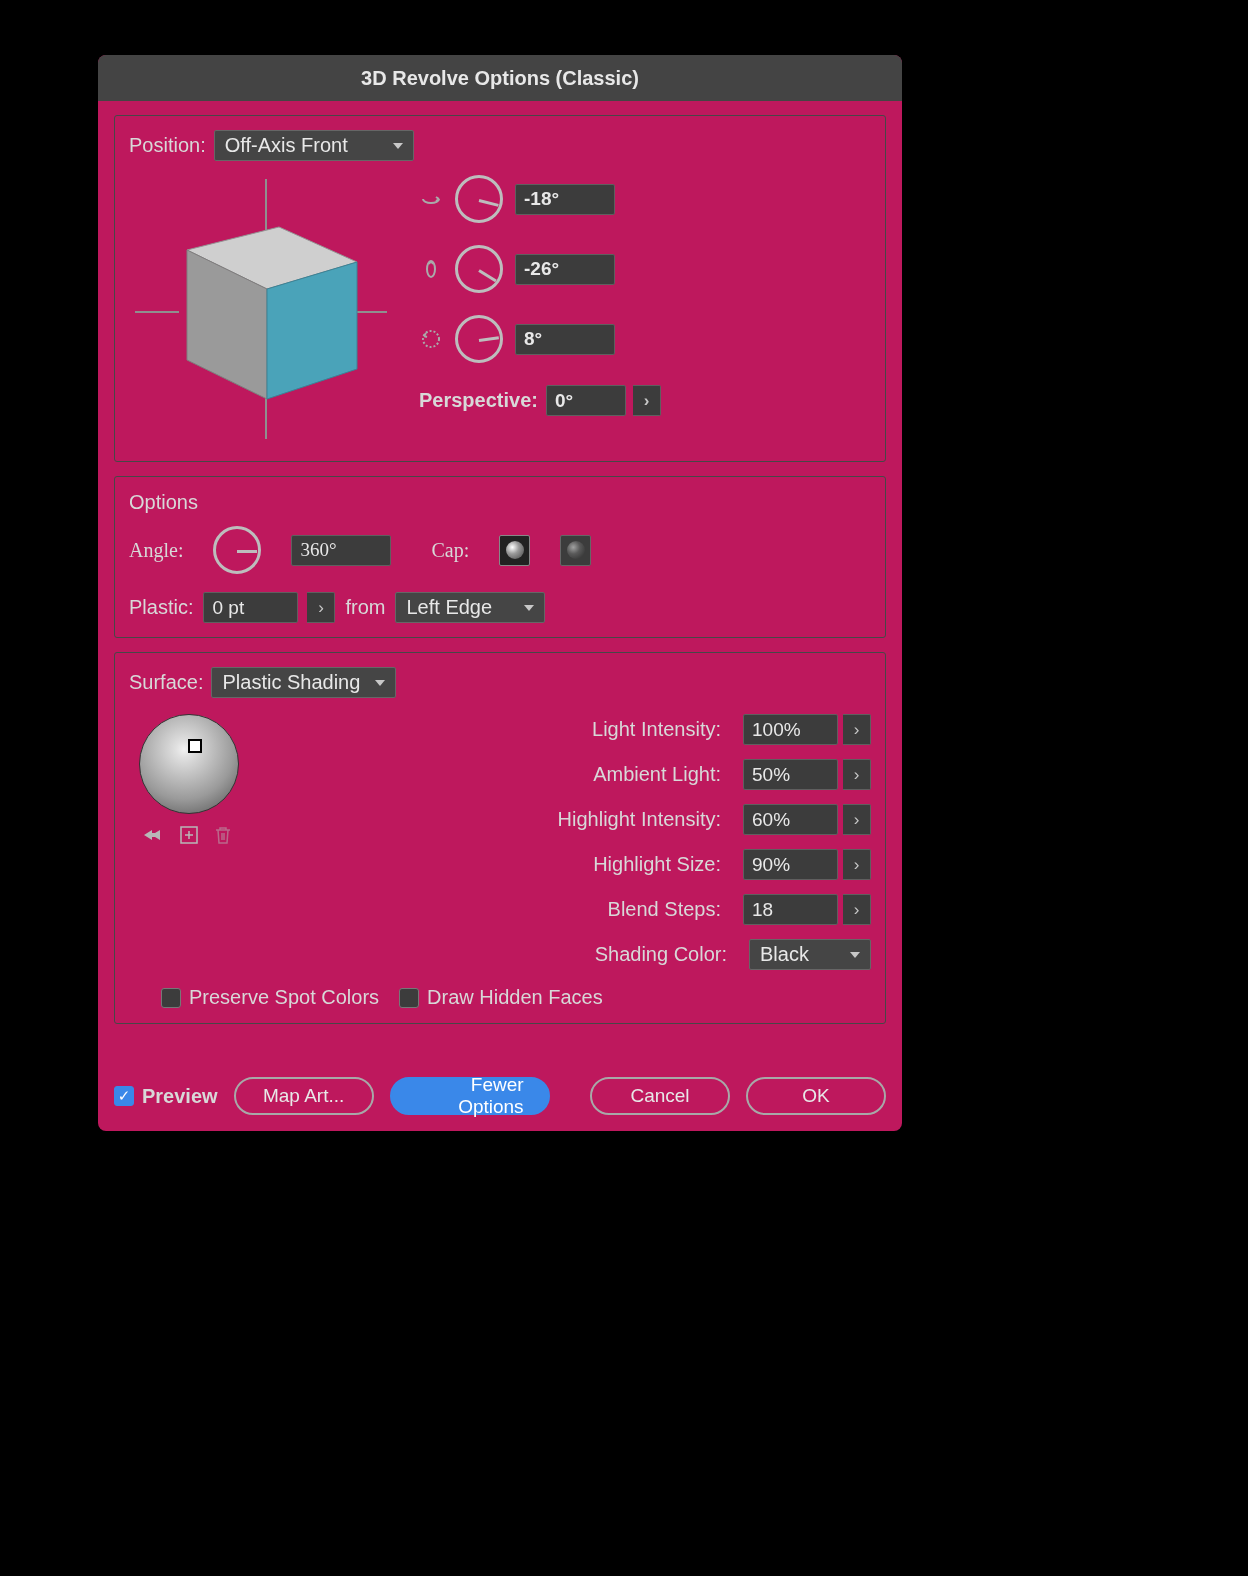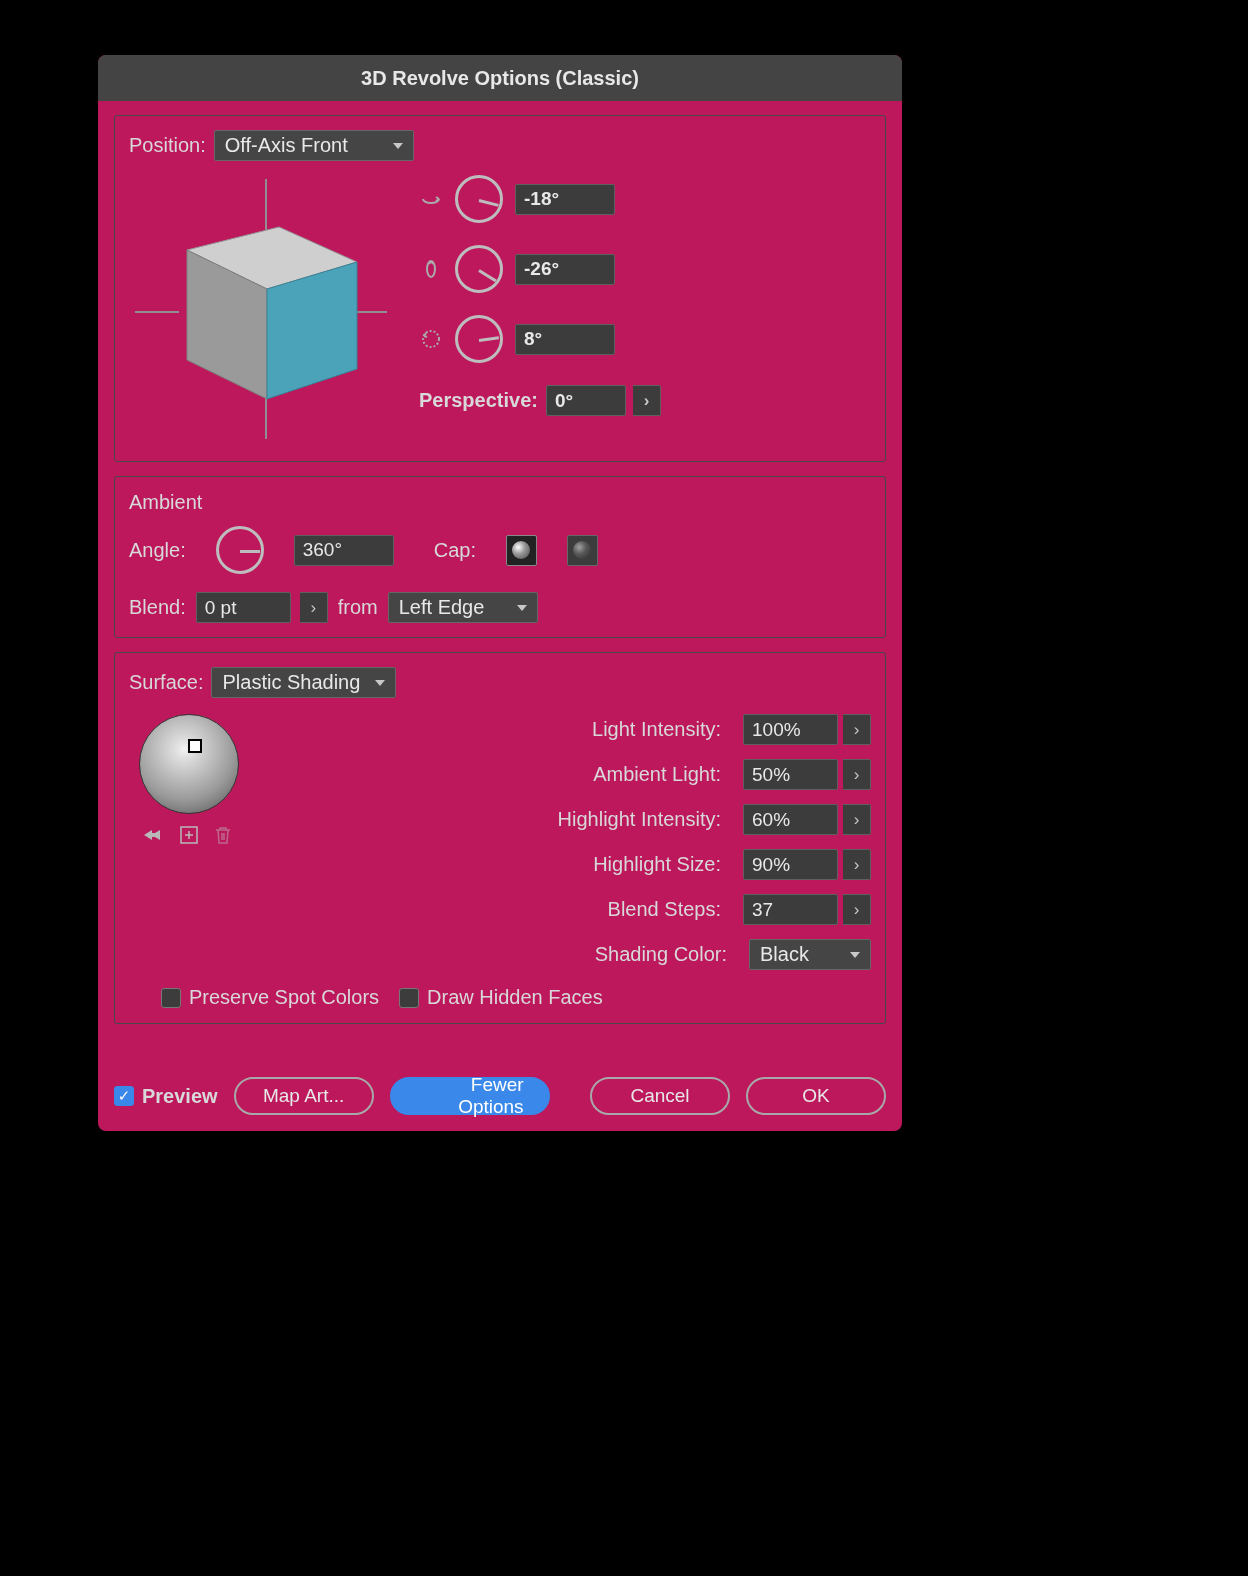--- a/index.html
+++ b/index.html
@@ -300,40 +300,40 @@
             <div class="num-input" style="width:80px">
                 <span>0°</span>
               </div>
             <div class="stepper">›</div>
           </div>
         </div>
       </div>
     </div>
 
     <div class="panel">
-      <div class="section-title">Ambient</div>
-
-      <div class="row" style="gap:30px; margin-bottom:18px;">
+      <div class="section-title">Options</div>
+
+      <div class="row" style="gap:30px; margin-bottom:18px;font-family:Liberation Serif, serif;">
         <span class="label">Angle:</span>
         <div class="dial" style="--a: 0deg"></div>
         <div class="num-input">
             <span>360°</span>
           </div>
 
         <span class="label" style="margin-left:10px">Cap:</span>
         <div class="cap-btn active">
             <div class="cap-circle"></div>
           </div>
         <div class="cap-btn">
             <div class="cap-circle off"></div>
           </div>
       </div>
 
       <div class="row" style="gap:10px;">
-        <span class="label">Blend:</span>
+        <span class="label">Plastic:</span>
         <div class="num-input" style="width:95px">
             <span>0 pt</span>
           </div>
         <div class="stepper">›</div>
         <span class="label">from</span>
         <div class="select" style="width:150px">
           <span>Left Edge</span>
         </div>
       </div>
     </div>
@@ -397,21 +397,21 @@
           <div class="field-row">
             <span class="label">Highlight Size:</span>
             <div class="num-input" style="width:95px">
                 <span>90%</span>
               </div>
             <div class="stepper">›</div>
           </div>
           <div class="field-row">
             <span class="label">Blend Steps:</span>
             <div class="num-input" style="width:95px">
-                <span>37</span>
+                <span>18</span>
               </div>
             <div class="stepper">›</div>
           </div>
           <div class="field-row">
             <span class="label">Shading Color:</span>
             <div class="select" style="width:122px">
               <span>Black</span>
             </div>
           </div>
         </div>

